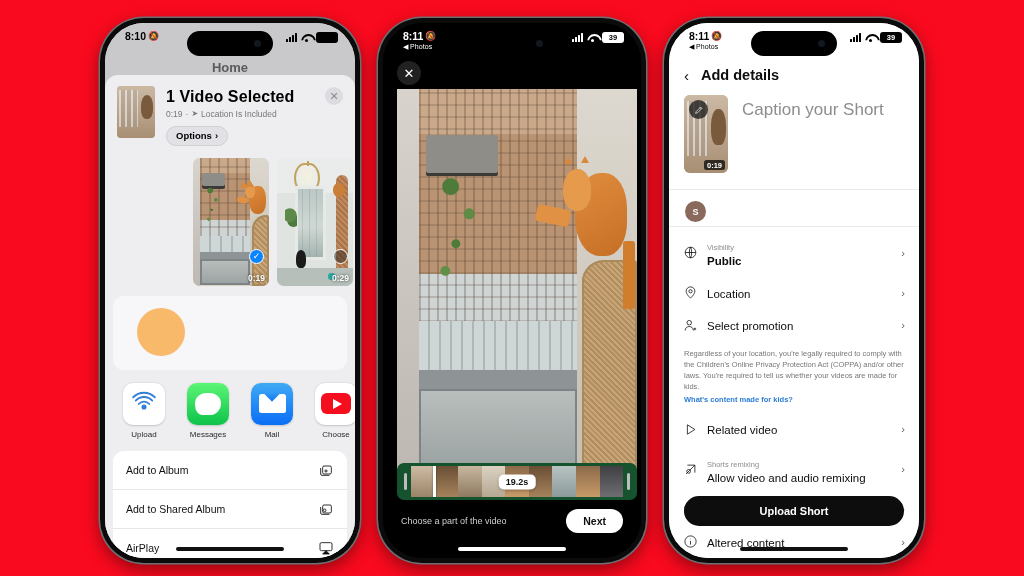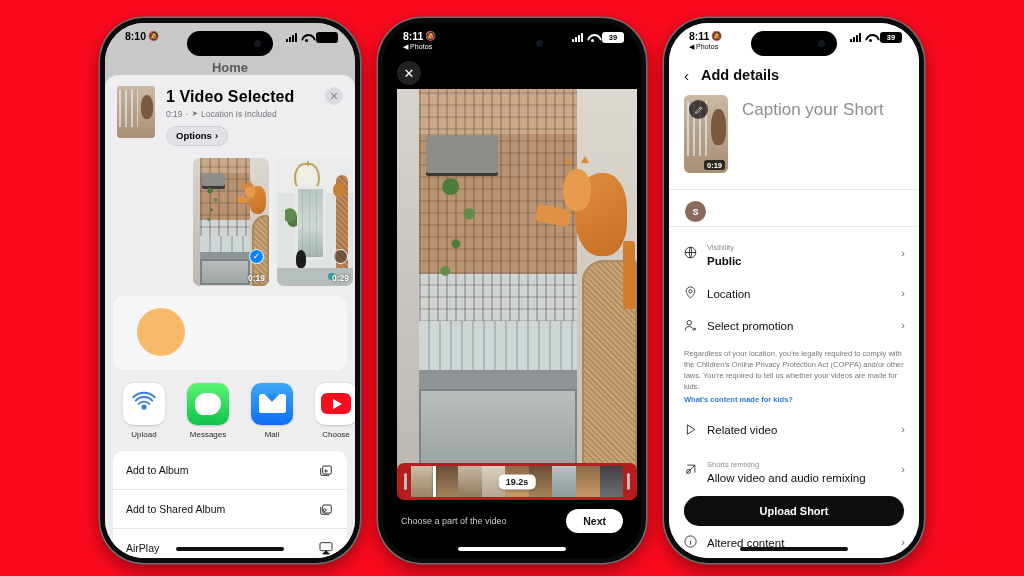--- a/index.html
+++ b/index.html
@@ -212,21 +212,21 @@
     border-radius:50%; background:rgba(255,255,255,.13);
     display:flex; align-items:center; justify-content:center;
     color:#fff; font-size:13px; line-height:1; z-index:30;
   }
   .yt-video {
     position:absolute; left:14px; top:66px; width:240px; height:380px;
     overflow:hidden; background:#000;
   }
   .filmstrip-wrap {
     position:absolute; left:14px; bottom:58px; width:240px; height:37px;
-    background:#b91c1c; border-radius:7px; padding:3px 7px;
+    background:#14532d; border-radius:7px; padding:3px 7px;
     display:flex; align-items:center; overflow:hidden;
   }
   .fs-handle { width:3px; height:17px; background:#bdbdbd; border-radius:2px; flex:none; }
   .filmstrip { flex:1; height:31px; display:flex; overflow:hidden; position:relative; margin:0 4px; }
   .fs-cell { flex:1; height:100%; }
   .fs-playhead {
     position:absolute; left:22px; top:-5px; width:2.5px; height:41px;
     background:#fff; border-radius:2px; z-index:6;
     box-shadow:0 0 2px rgba(0,0,0,.5);
   }

